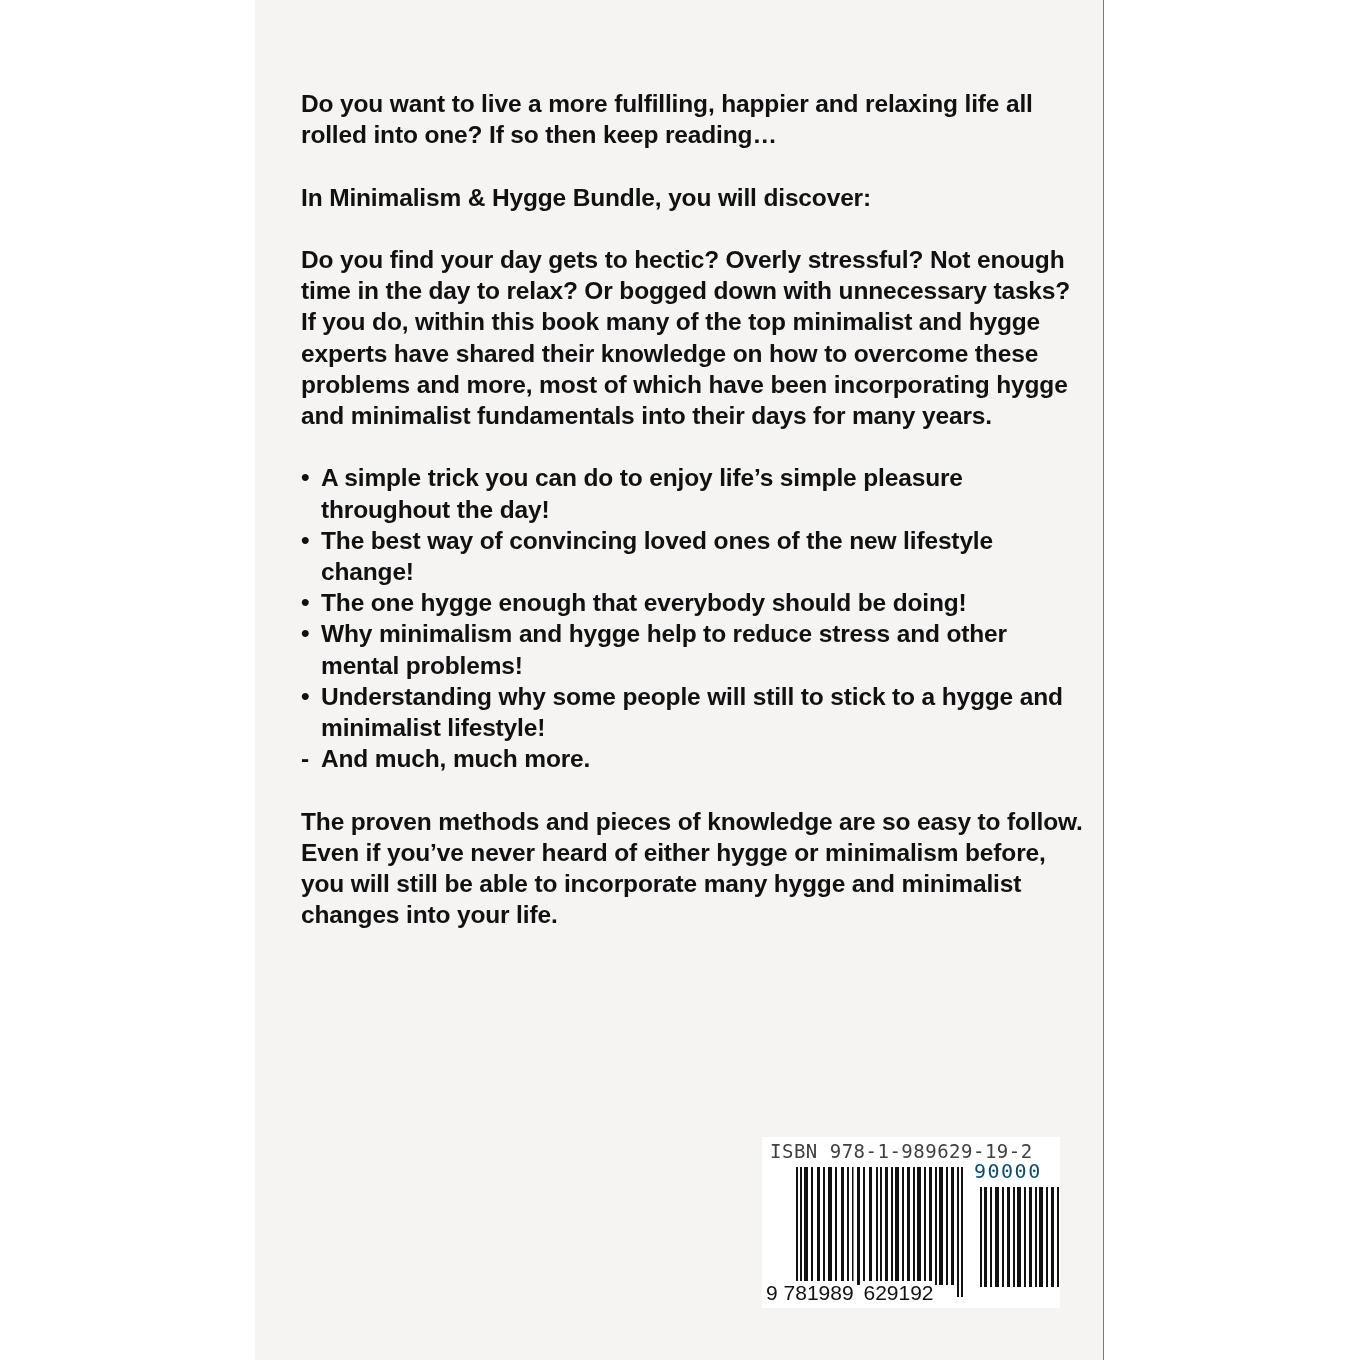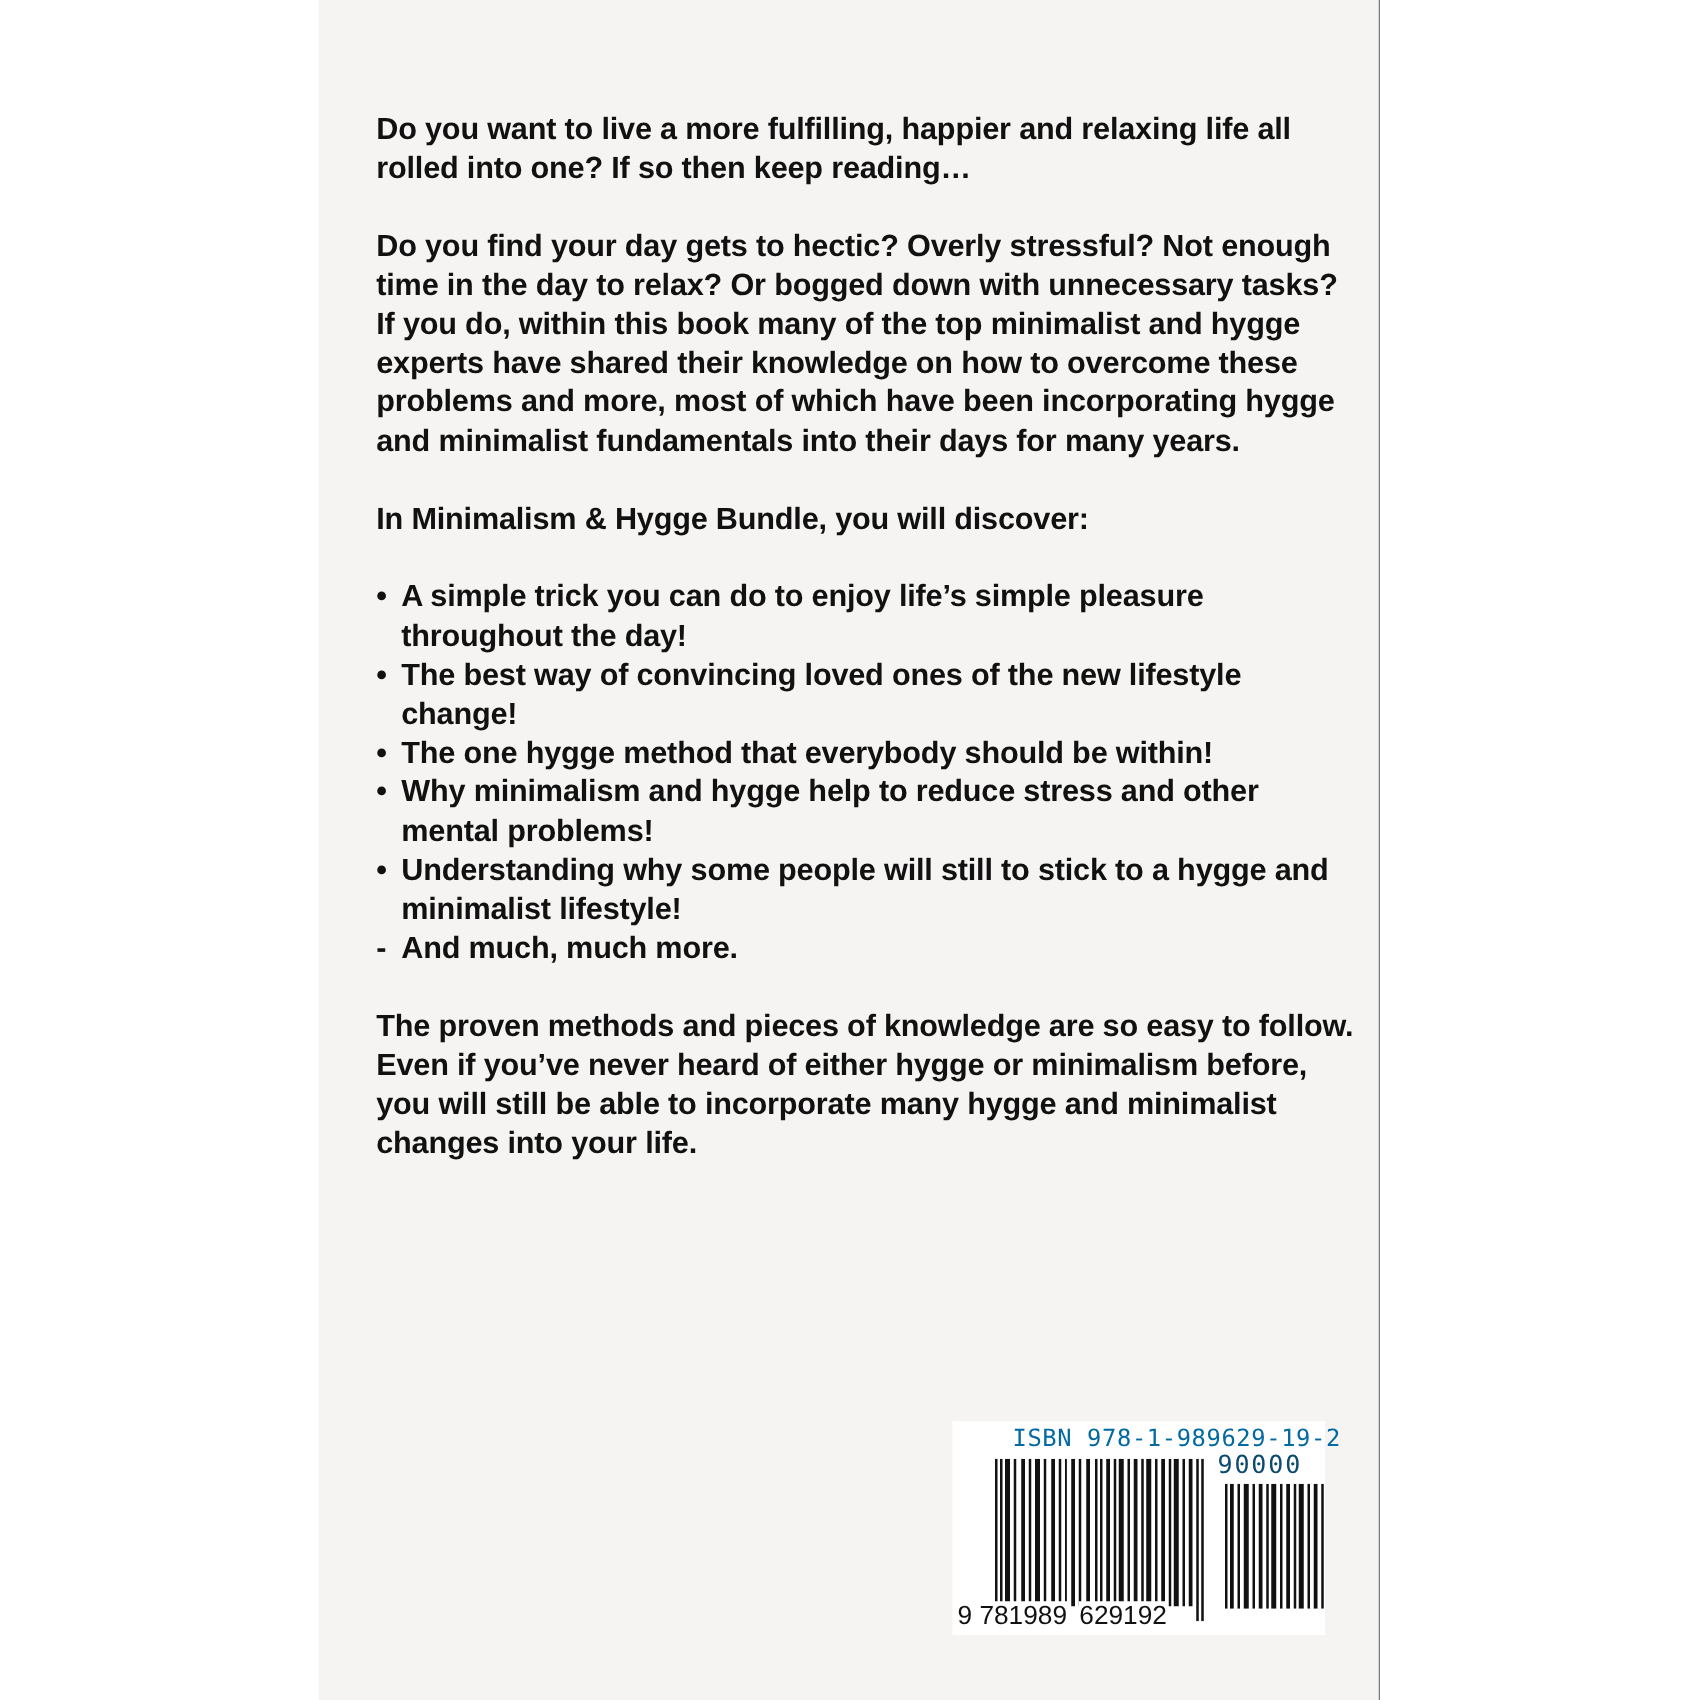--- a/index.html
+++ b/index.html
@@ -63,23 +63,22 @@
       height: 171px;
       background: #ffffff;
     }
     .isbn-text {
       position: absolute;
       left: 8px;
       top: 3px;
       font-family: "DejaVu Sans Mono", monospace;
       font-size: 19px;
       letter-spacing: 0.5px;
-      color: #0369a1;
+      color: #404040;
       white-space: nowrap;
-      margin-left: 40px;
     }
     .addon-digits {
       position: absolute;
       left: 212px;
       top: 22px;
       font-family: "DejaVu Sans Mono", monospace;
       font-size: 20px;
       letter-spacing: 1.5px;
       color: #0c4a6e;
     }
@@ -111,34 +110,34 @@
   </style>
 </head>
 <body>
 
 <div class="page">
   <div class="cover">
   </div>
 
   <div class="blurb">
     <p>Do you want to live a more fulfilling, happier and relaxing life all rolled into one? If so then keep reading…</p>
+    <p>In Minimalism &amp; Hygge Bundle, you will discover:</p>
     <p>Do you find your day gets to hectic? Overly stressful? Not enough time in the day to relax? Or bogged down with unnecessary tasks? If you do, within this book many of the top minimalist and hygge experts have shared their knowledge on how to overcome these problems and more, most of which have been incorporating hygge and minimalist fundamentals into their days for many years.</p>
-    <p>In Minimalism &amp; Hygge Bundle, you will discover:</p>
     <ul>
       <li>
         <span class="marker">•</span>
         <span>A simple trick you can do to enjoy life’s simple pleasure throughout the day!</span>
       </li>
       <li>
         <span class="marker">•</span>
         <span>The best way of convincing loved ones of the new lifestyle change!</span>
       </li>
       <li>
         <span class="marker">•</span>
-        <span>The one hygge method that everybody should be within!</span>
+        <span>The one hygge enough that everybody should be doing!</span>
       </li>
       <li>
         <span class="marker">•</span>
         <span>Why minimalism and hygge help to reduce stress and other mental problems!</span>
       </li>
       <li>
         <span class="marker">•</span>
         <span>Understanding why some people will still to stick to a hygge and minimalist lifestyle!</span>
       </li>
       <li>

